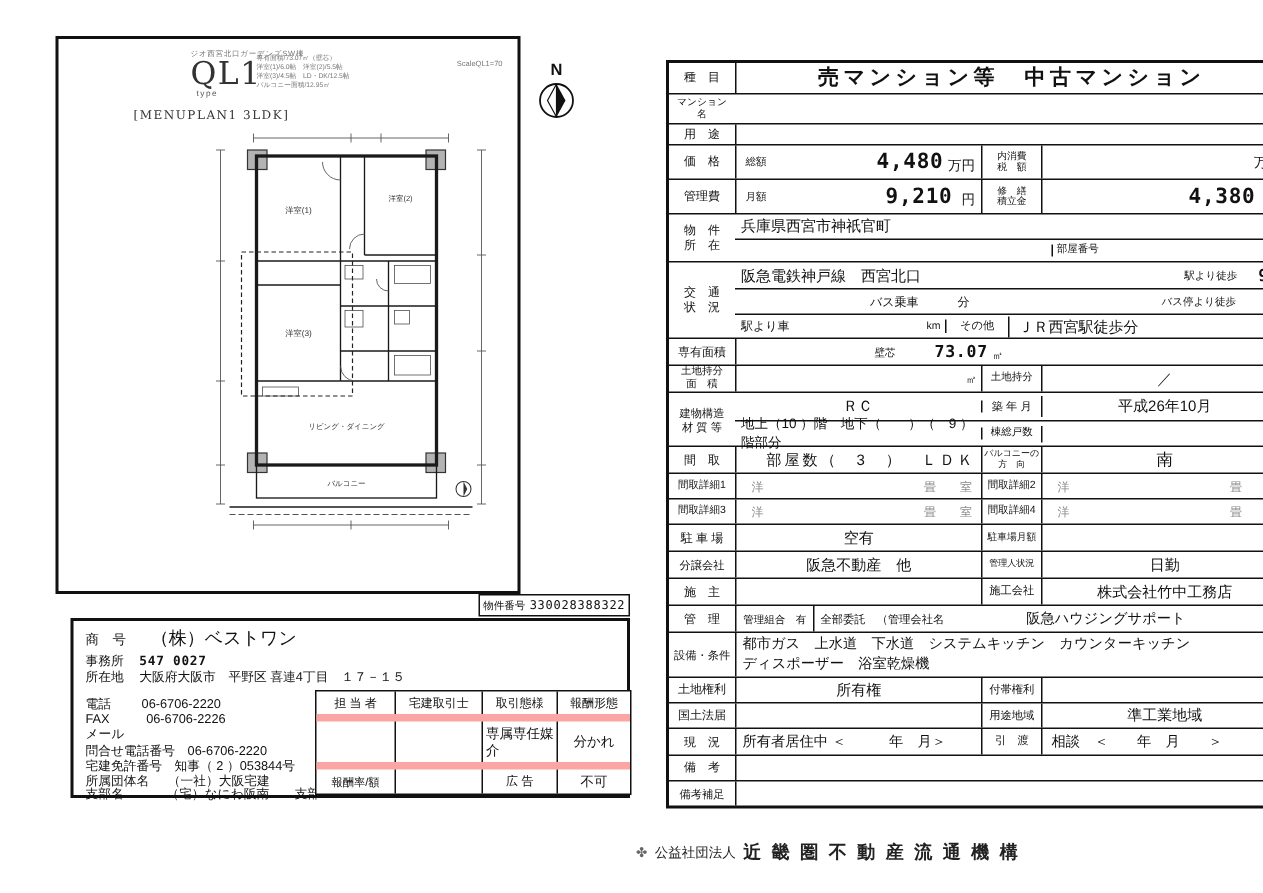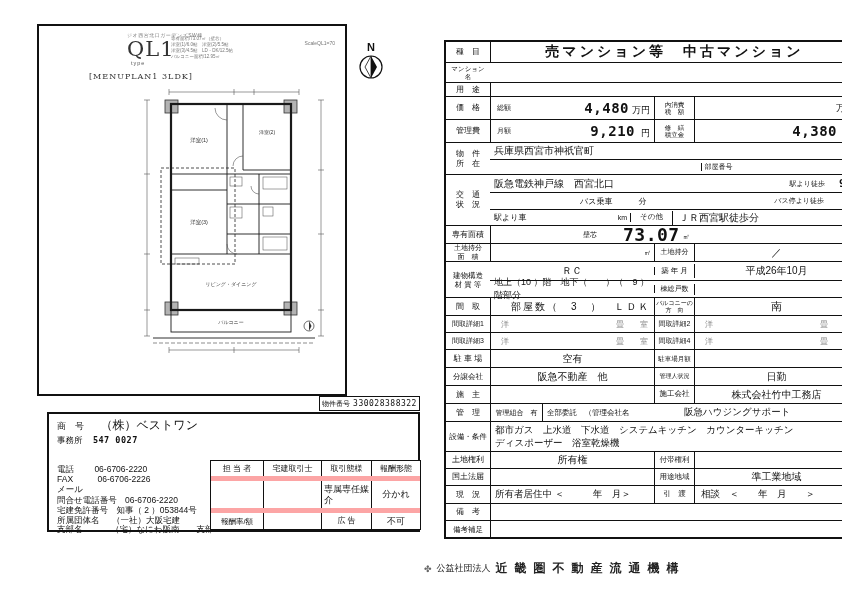--- a/index.html
+++ b/index.html
@@ -276,21 +276,21 @@
         </div>
       </div>
     </div>
 
     <div class="r" style="height:18px">
       <div class="lb">専有面積</div>
       <div class="c fx">
         <span style="flex:0 0 92px"></span>
         <span class="fs7">壁芯</span>
         <span style="flex:0 0 26px"></span>
-        <span class="num" style="font-size:18px">73.07</span>
+        <span class="num" style="font-size:11px">73.07</span>
         <span class="fs7" style="margin:4px 0 0 3px">㎡</span>
         <span class="sp"></span>
       </div>
     </div>
 
 
     <div class="r" style="height:18px">
       <div class="lb fs7">土地持分
 面　積</div>
       <div class="c fx">
@@ -437,20 +437,24 @@
 
   <div class="cobox">
     <div class="cl" style="left:8px;top:3px;font-size:9px">
       <span class="lab">商　号</span>
       <span style="font-size:12px;margin-left:14px">（株）ベストワン</span>
     </div>
     <div class="cl" style="left:8px;top:21px">
       <span>事務所</span>
       <span style="margin-left:8px" class="num">547 0027</span>
     </div>
+    <div class="cl" style="left:8px;top:32px">
+      <span>所在地</span>
+      <span style="margin-left:8px">大阪府大阪市　平野区 喜連4丁目　１７－１５</span>
+    </div>
     <div class="cl" style="left:8px;top:50px">
       <span>電話</span>
       <span style="margin-left:18px">06-6706-2220</span>
     </div>
     <div class="cl" style="left:8px;top:60px">
       <span>FAX</span>
       <span style="margin-left:22px">06-6706-2226</span>
     </div>
     <div class="cl" style="left:8px;top:70px">
       <span>メール</span>

